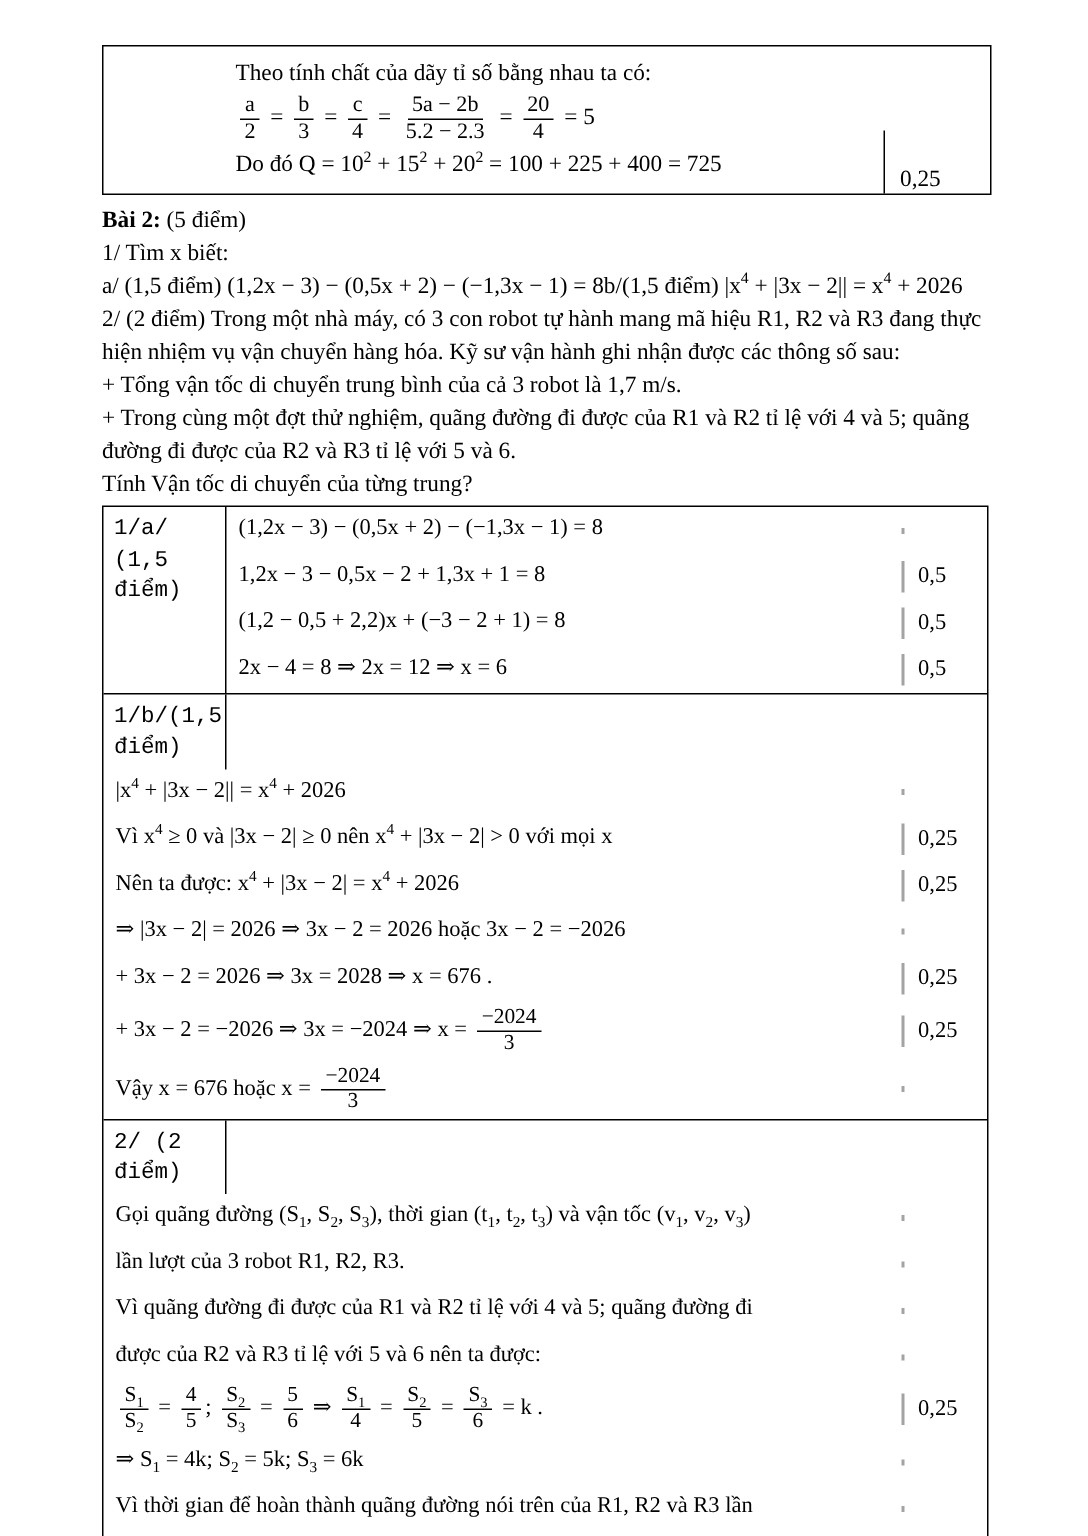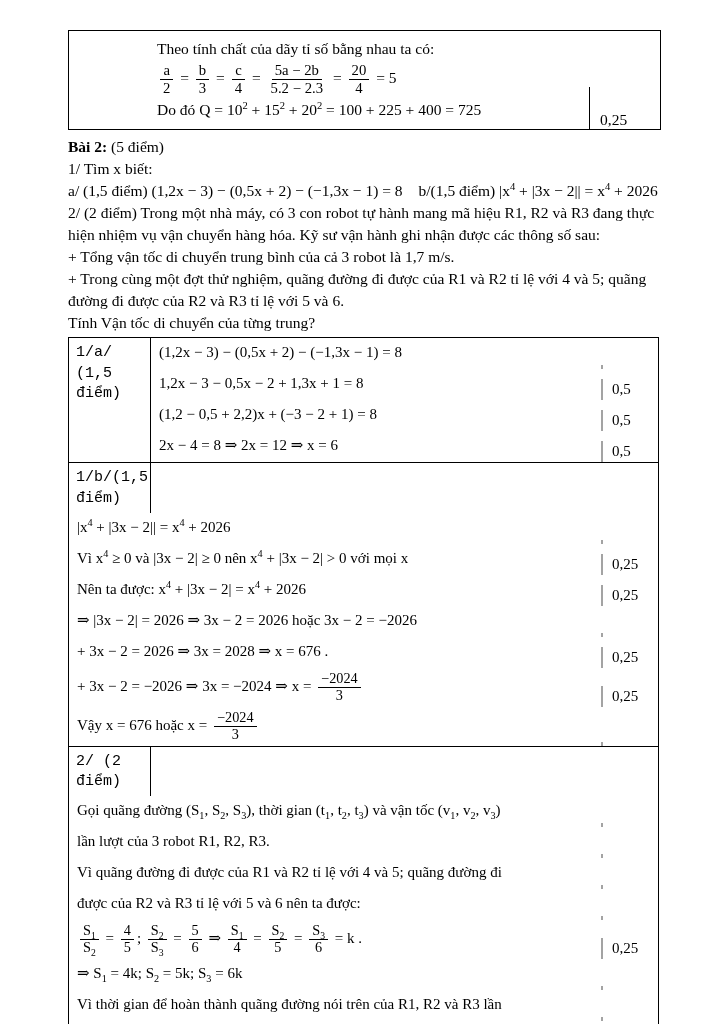--- a/index.html
+++ b/index.html
@@ -14,29 +14,29 @@
   .top-table{display:flex;border:1px solid #000;width:100%;align-items:flex-end;}
   .t-empty{width:77px;border-right:1px solid #000;flex:none;}
   .t-content{flex:1;min-width:0;padding:5px 10px 7px 10px;}
   .tline{line-height:1.5;margin:1px 0;}
   .t-pts{width:60px;flex:none;border-left:1px solid #000;padding:24px 0 0 10px;}
 
   
   .intro{margin-top:6px;}
   .intro p{margin:0;line-height:1.42;}
   .heading b{font-weight:bold;}
-  .ab-line{display:flex;column-gap:16px;white-space:nowrap;line-height:1.7;}
+  .ab-line{display:flex;column-gap:0;white-space:nowrap;line-height:1.7;}
 
   
   .sol-table{border:1px solid #000;margin-top:3px;font-size:15px;}
   .srow{display:flex;}
   .srow + .srow{border-top:1px solid #000;flex-direction:column;}
   .label-cell{width:70px;flex:none;border-right:1px solid #000;padding:5px 4px 4px 7px;line-height:1.35;font-family:Liberation Mono, monospace;}
   .lines{flex:1;display:flex;flex-direction:column;min-width:0;}
-  .line{display:flex;align-items:flex-end;}
+  .line{display:flex;align-items:center;}
   .expr{flex:1;min-width:0;padding:2px 8px;line-height:1.6;min-height:27px;}
   .pts{width:46px;flex:none;border-left:2px solid #a3a3a3;padding:2px 0 2px 9px;display:flex;align-items:center;margin-left:31px;}
   .srow:last-child .line:last-child .expr{min-height:52px;}
 
   
   .frac{display:inline-flex;flex-direction:column;align-items:center;vertical-align:middle;
         margin:1px 3px;line-height:1.12;text-align:center;font-size:0.95em;}
   .fn{border-bottom:1px solid #000;padding:0 3px;}
   .fd{padding:0 3px;}
   sup,sub{font-size:0.68em;line-height:0;}

